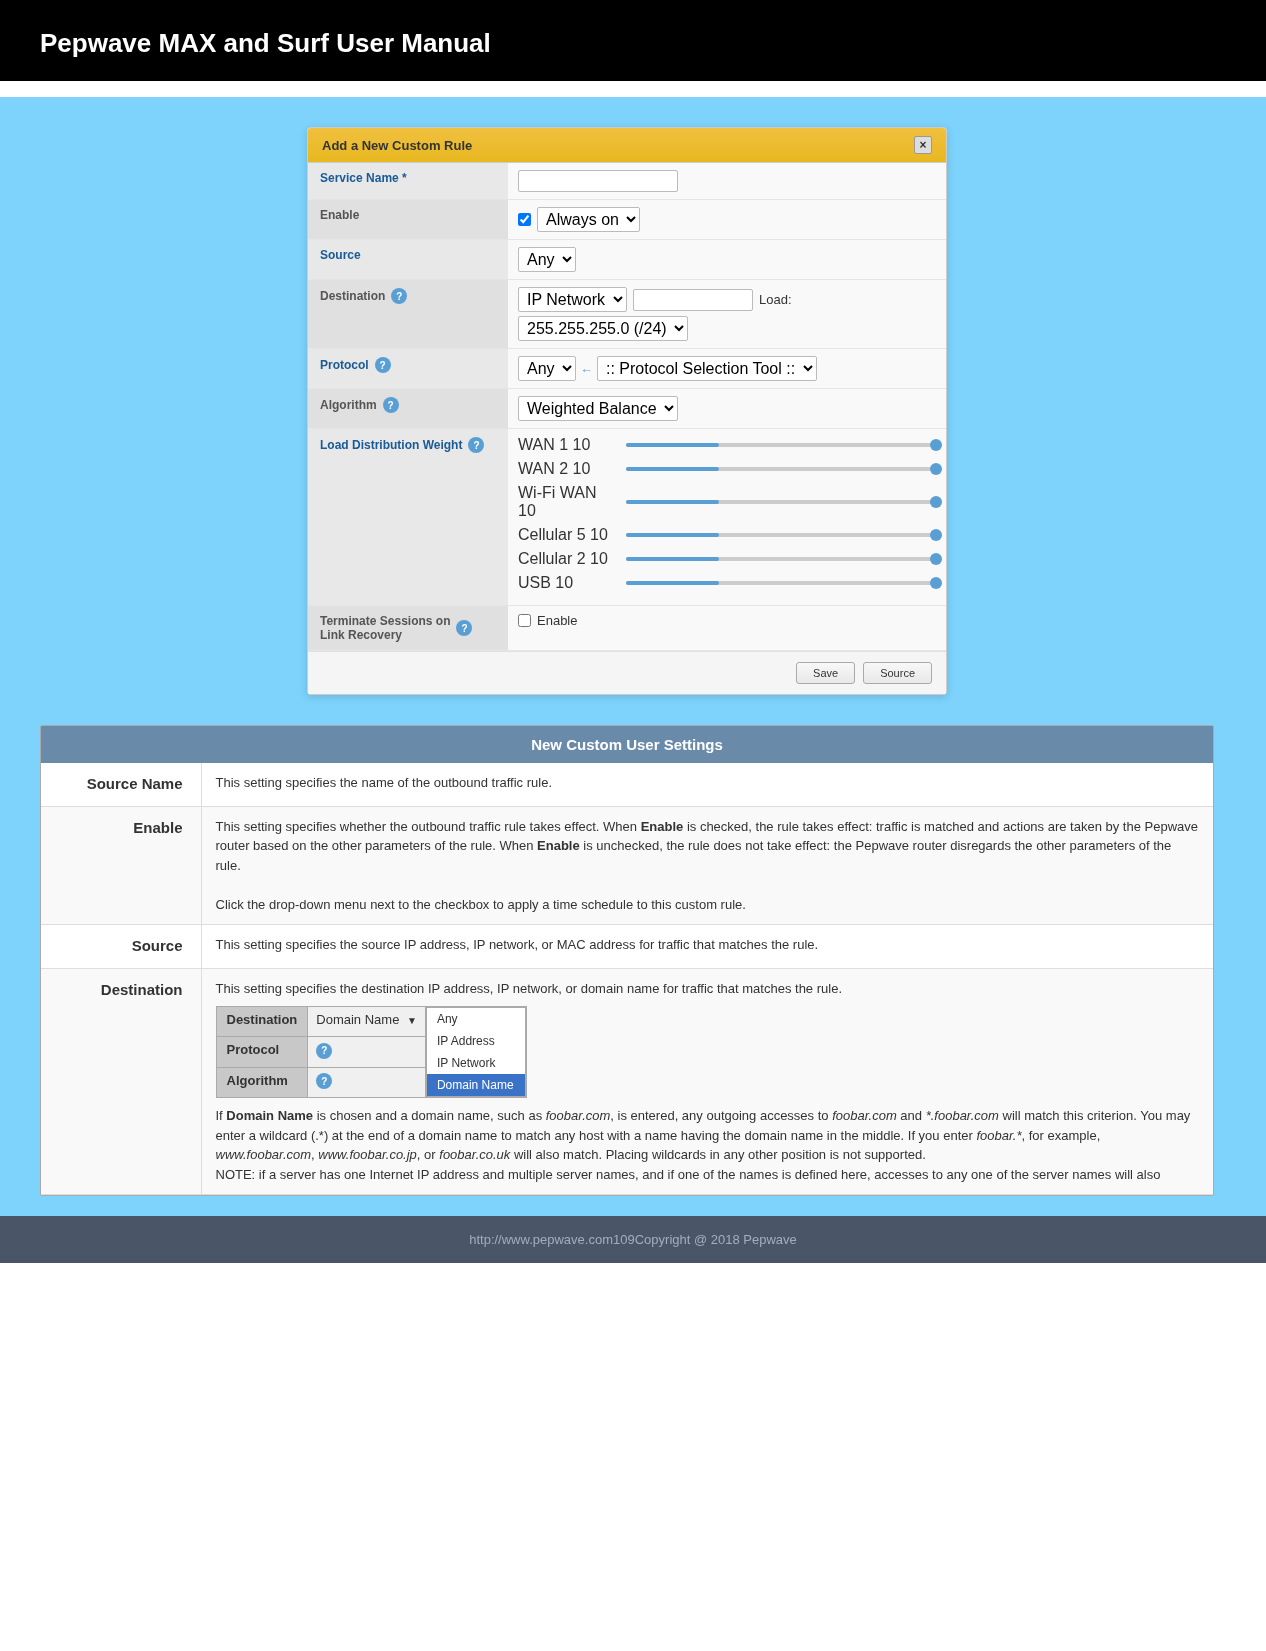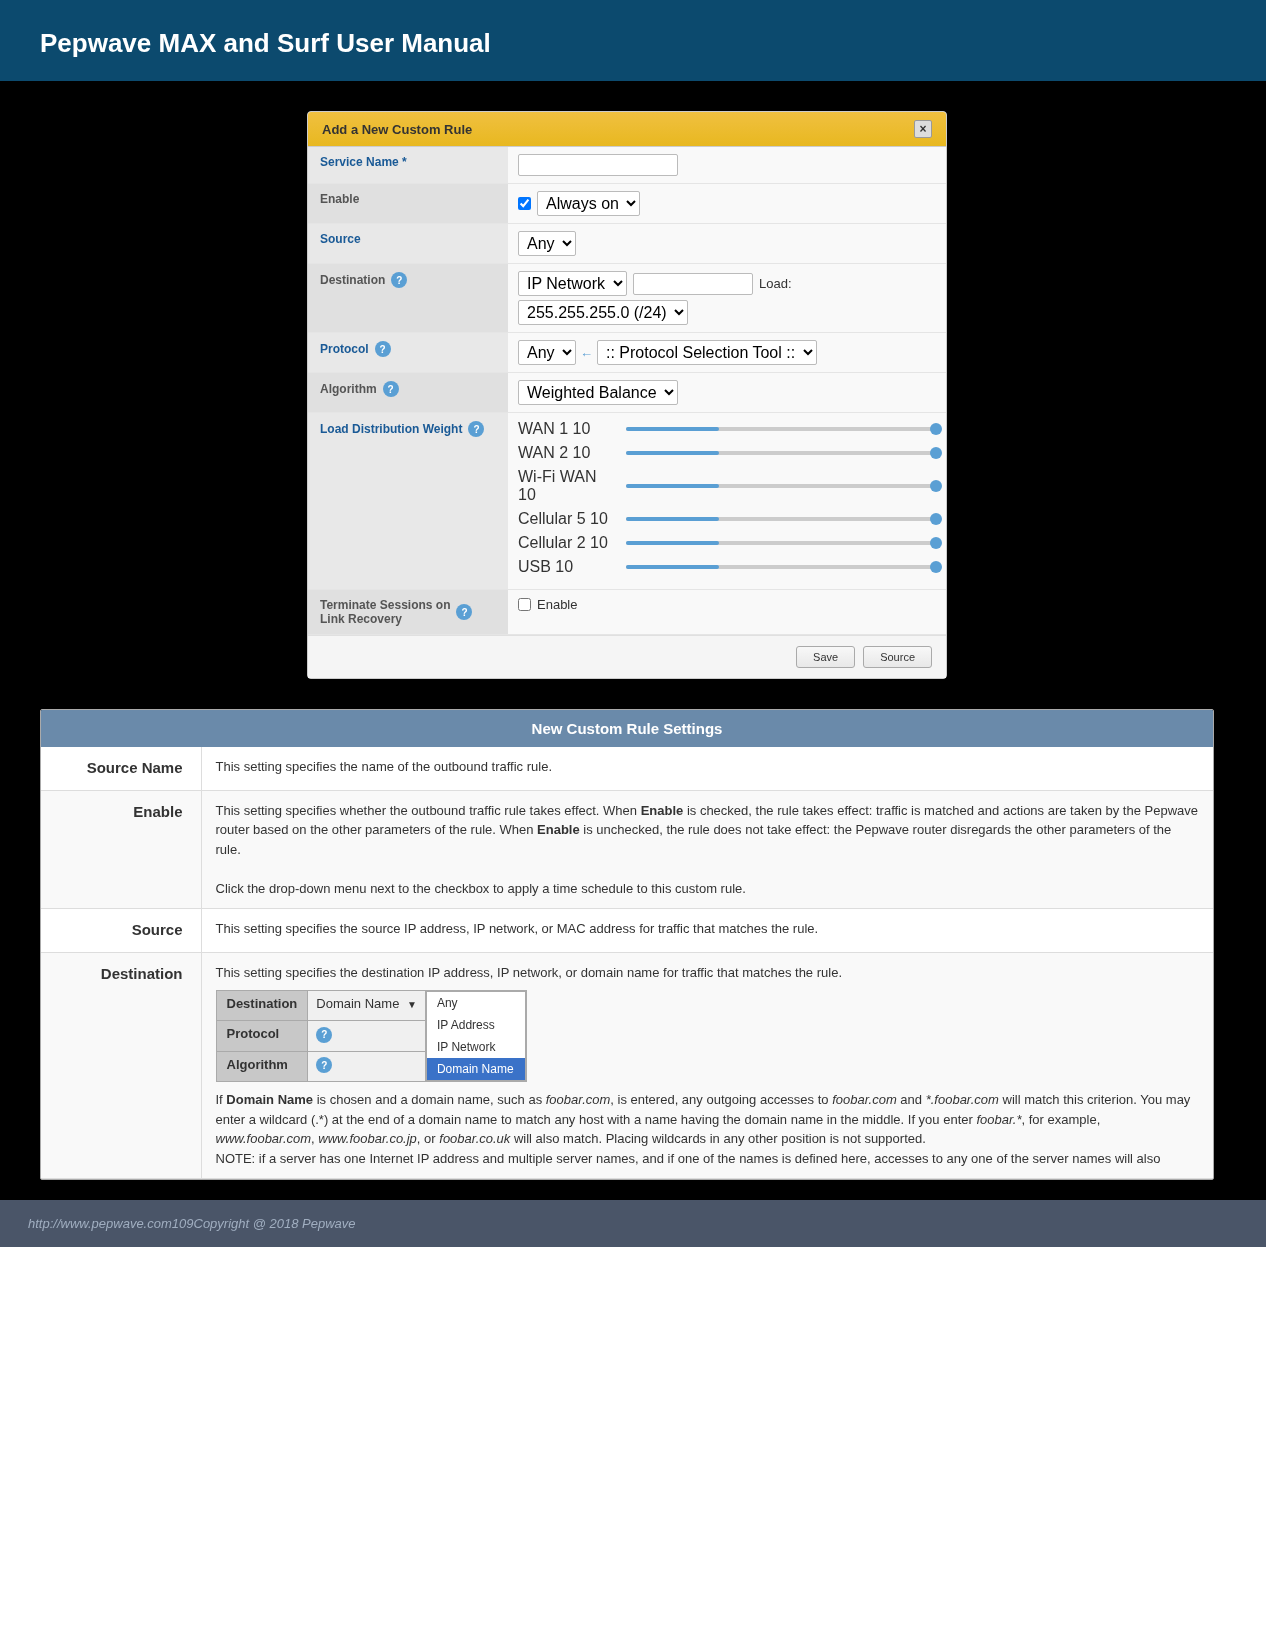--- a/index.html
+++ b/index.html
@@ -7,32 +7,32 @@
       font-family: Arial, sans-serif;
       font-size: 13px;
       background: #ffffff;
       color: #333;
       width: 1266px;
       min-height: 1651px;
     }
 
     
     .page-header {
-      background: #0c4a6e;
+      background: #000000;
       padding: 28px 40px 22px 40px;
-      margin-bottom: 0;
+      margin-bottom: 16px;
     }
     .page-header h1 {
       color: #ffffff;
       font-size: 26px;
       font-weight: bold;
     }
 
     .content-area {
-      background: #000000;
+      background: #7dd3fc;
       padding: 30px 52px 20px 40px;
     }
 
     
     .dialog-box {
       background: #fff;
       border: 1px solid #ccc;
       border-radius: 4px;
       max-width: 640px;
       margin: 0 auto 30px auto;
@@ -253,26 +253,25 @@
     }
     .settings-table td.setting-desc {
       border-left: 1px solid #ddd;
     }
     .settings-table tr:nth-child(even) { background: #f9f9f9; }
     .settings-table tr:nth-child(odd) { background: #fff; }
 
     
     .page-footer {
       background: #4a5568;
-      padding: 16px 28px;
-      display: flex;
-      justify-content: flex-start;
+      padding: 16px 16px;
+      display: flex;
+      justify-content: center;
       align-items: center;
       margin-top: 0;
-      font-style: italic;
     }
     .page-footer span {
       color: #a0aec0;
       font-size: 13px;
     }
 
     
     .enable-check-row {
       display: flex;
       align-items: center;
@@ -485,21 +484,21 @@
         </table>
     </div>
 
     <div class="dialog-footer">
       <button class="btn">Save</button>
       <button class="btn">Source</button>
     </div>
   </div>
 
   <div class="settings-table-wrapper">
-    <div class="settings-table-header">New Custom Rule Settings</div>
+    <div class="settings-table-header">New Custom User Settings</div>
     <table class="settings-table">
 
       <tbody>
           <tr>
         <td class="setting-name">
           <span>Source Name</span>
         </td>
         <td class="setting-desc">
           <span>This setting specifies the name of the outbound traffic rule.</span>
         </td>

